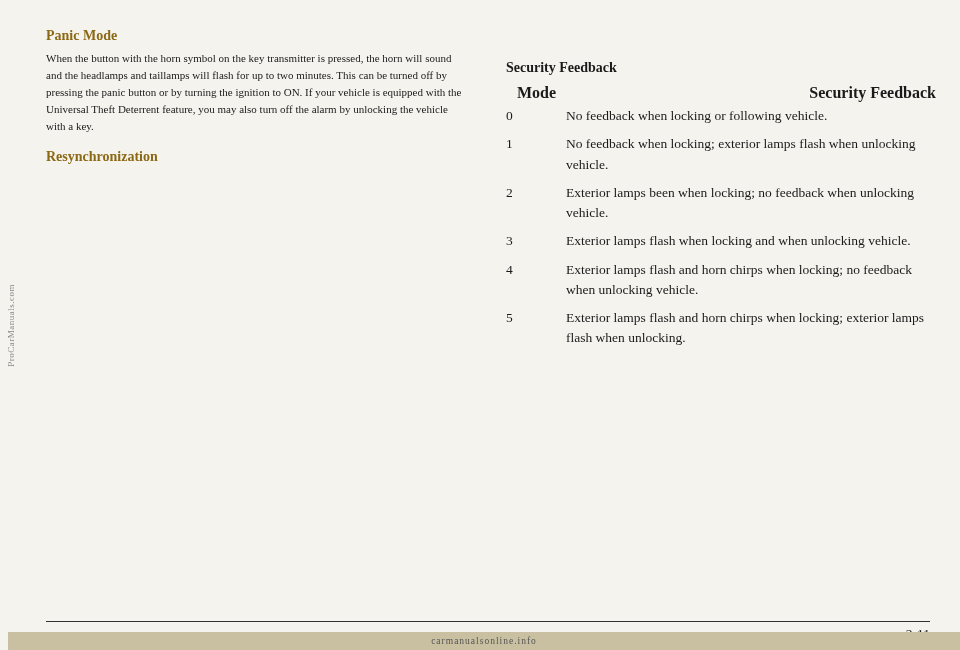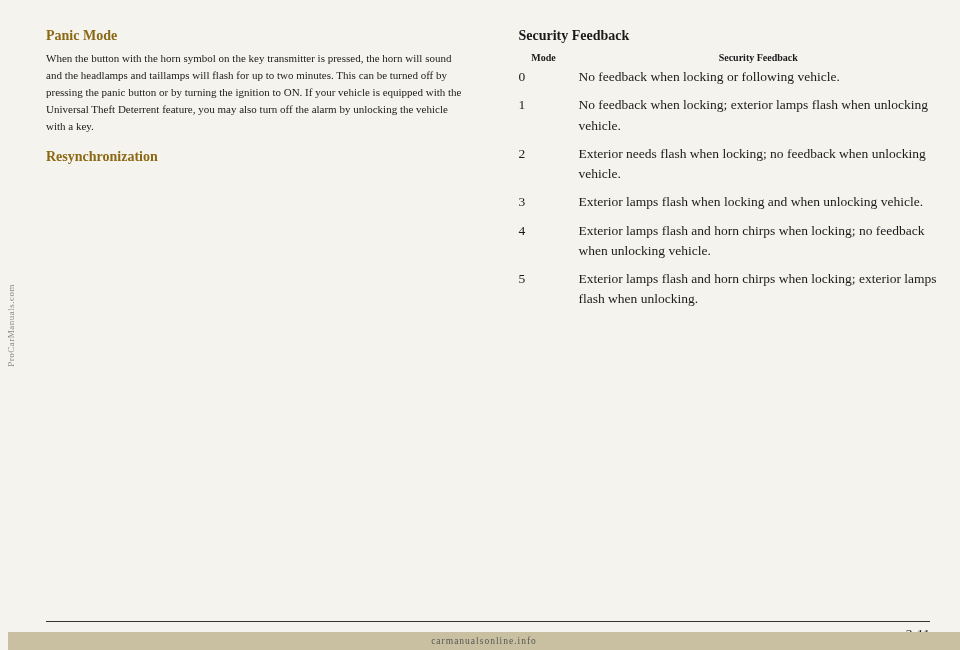--- a/index.html
+++ b/index.html
@@ -47,31 +47,32 @@
       letter-spacing: 0.5px;
       white-space: nowrap;
     }
 
     .main-content {
       display: flex;
       flex-direction: row;
       flex: 1;
       padding: 28px 22px 10px 28px;
       margin-left: 18px;
-      gap: 53px;
+      gap: 40px;
     }
 
     .left-column {
       flex: 1;
       max-width: 420px;
     }
 
     .right-column {
       flex: 1;
       max-width: 430px;
+      margin-top: 32px;
     }
 
     .section-heading {
       font-weight: bold;
       color: #8b6914;
       font-size: 14px;
       margin-bottom: 6px;
     }
 
     .body-text {
@@ -89,22 +90,22 @@
     }
 
     .feedback-table {
       width: 100%;
       border-collapse: collapse;
       margin-top: 8px;
     }
 
     .feedback-table th {
       font-weight: bold;
-      font-size: 10px;
-      text-align: center;
+      font-size: 16px;
+      text-align: right;
       padding-bottom: 4px;
       vertical-align: top;
     }
 
     .feedback-table th.mode-col {
       width: 60px;
       padding-right: 10px;
     }
 
     .feedback-table td {
@@ -200,21 +201,21 @@
         <tr>
               <td class="mode-cell">0</td>
               <td>No feedback when locking or following vehicle.</td>
             </tr>
             <tr>
               <td class="mode-cell">1</td>
               <td>No feedback when locking; exterior lamps flash when unlocking vehicle.</td>
             </tr>
             <tr>
               <td class="mode-cell">2</td>
-              <td>Exterior needs flash when locking; no feedback when unlocking vehicle.</td>
+              <td>Exterior lamps been when locking; no feedback when unlocking vehicle.</td>
             </tr>
             <tr>
               <td class="mode-cell">3</td>
               <td>Exterior lamps flash when locking and when unlocking vehicle.</td>
             </tr>
             <tr>
               <td class="mode-cell">4</td>
               <td>Exterior lamps flash and horn chirps when locking; no feedback when unlocking vehicle.</td>
             </tr>
             <tr>

